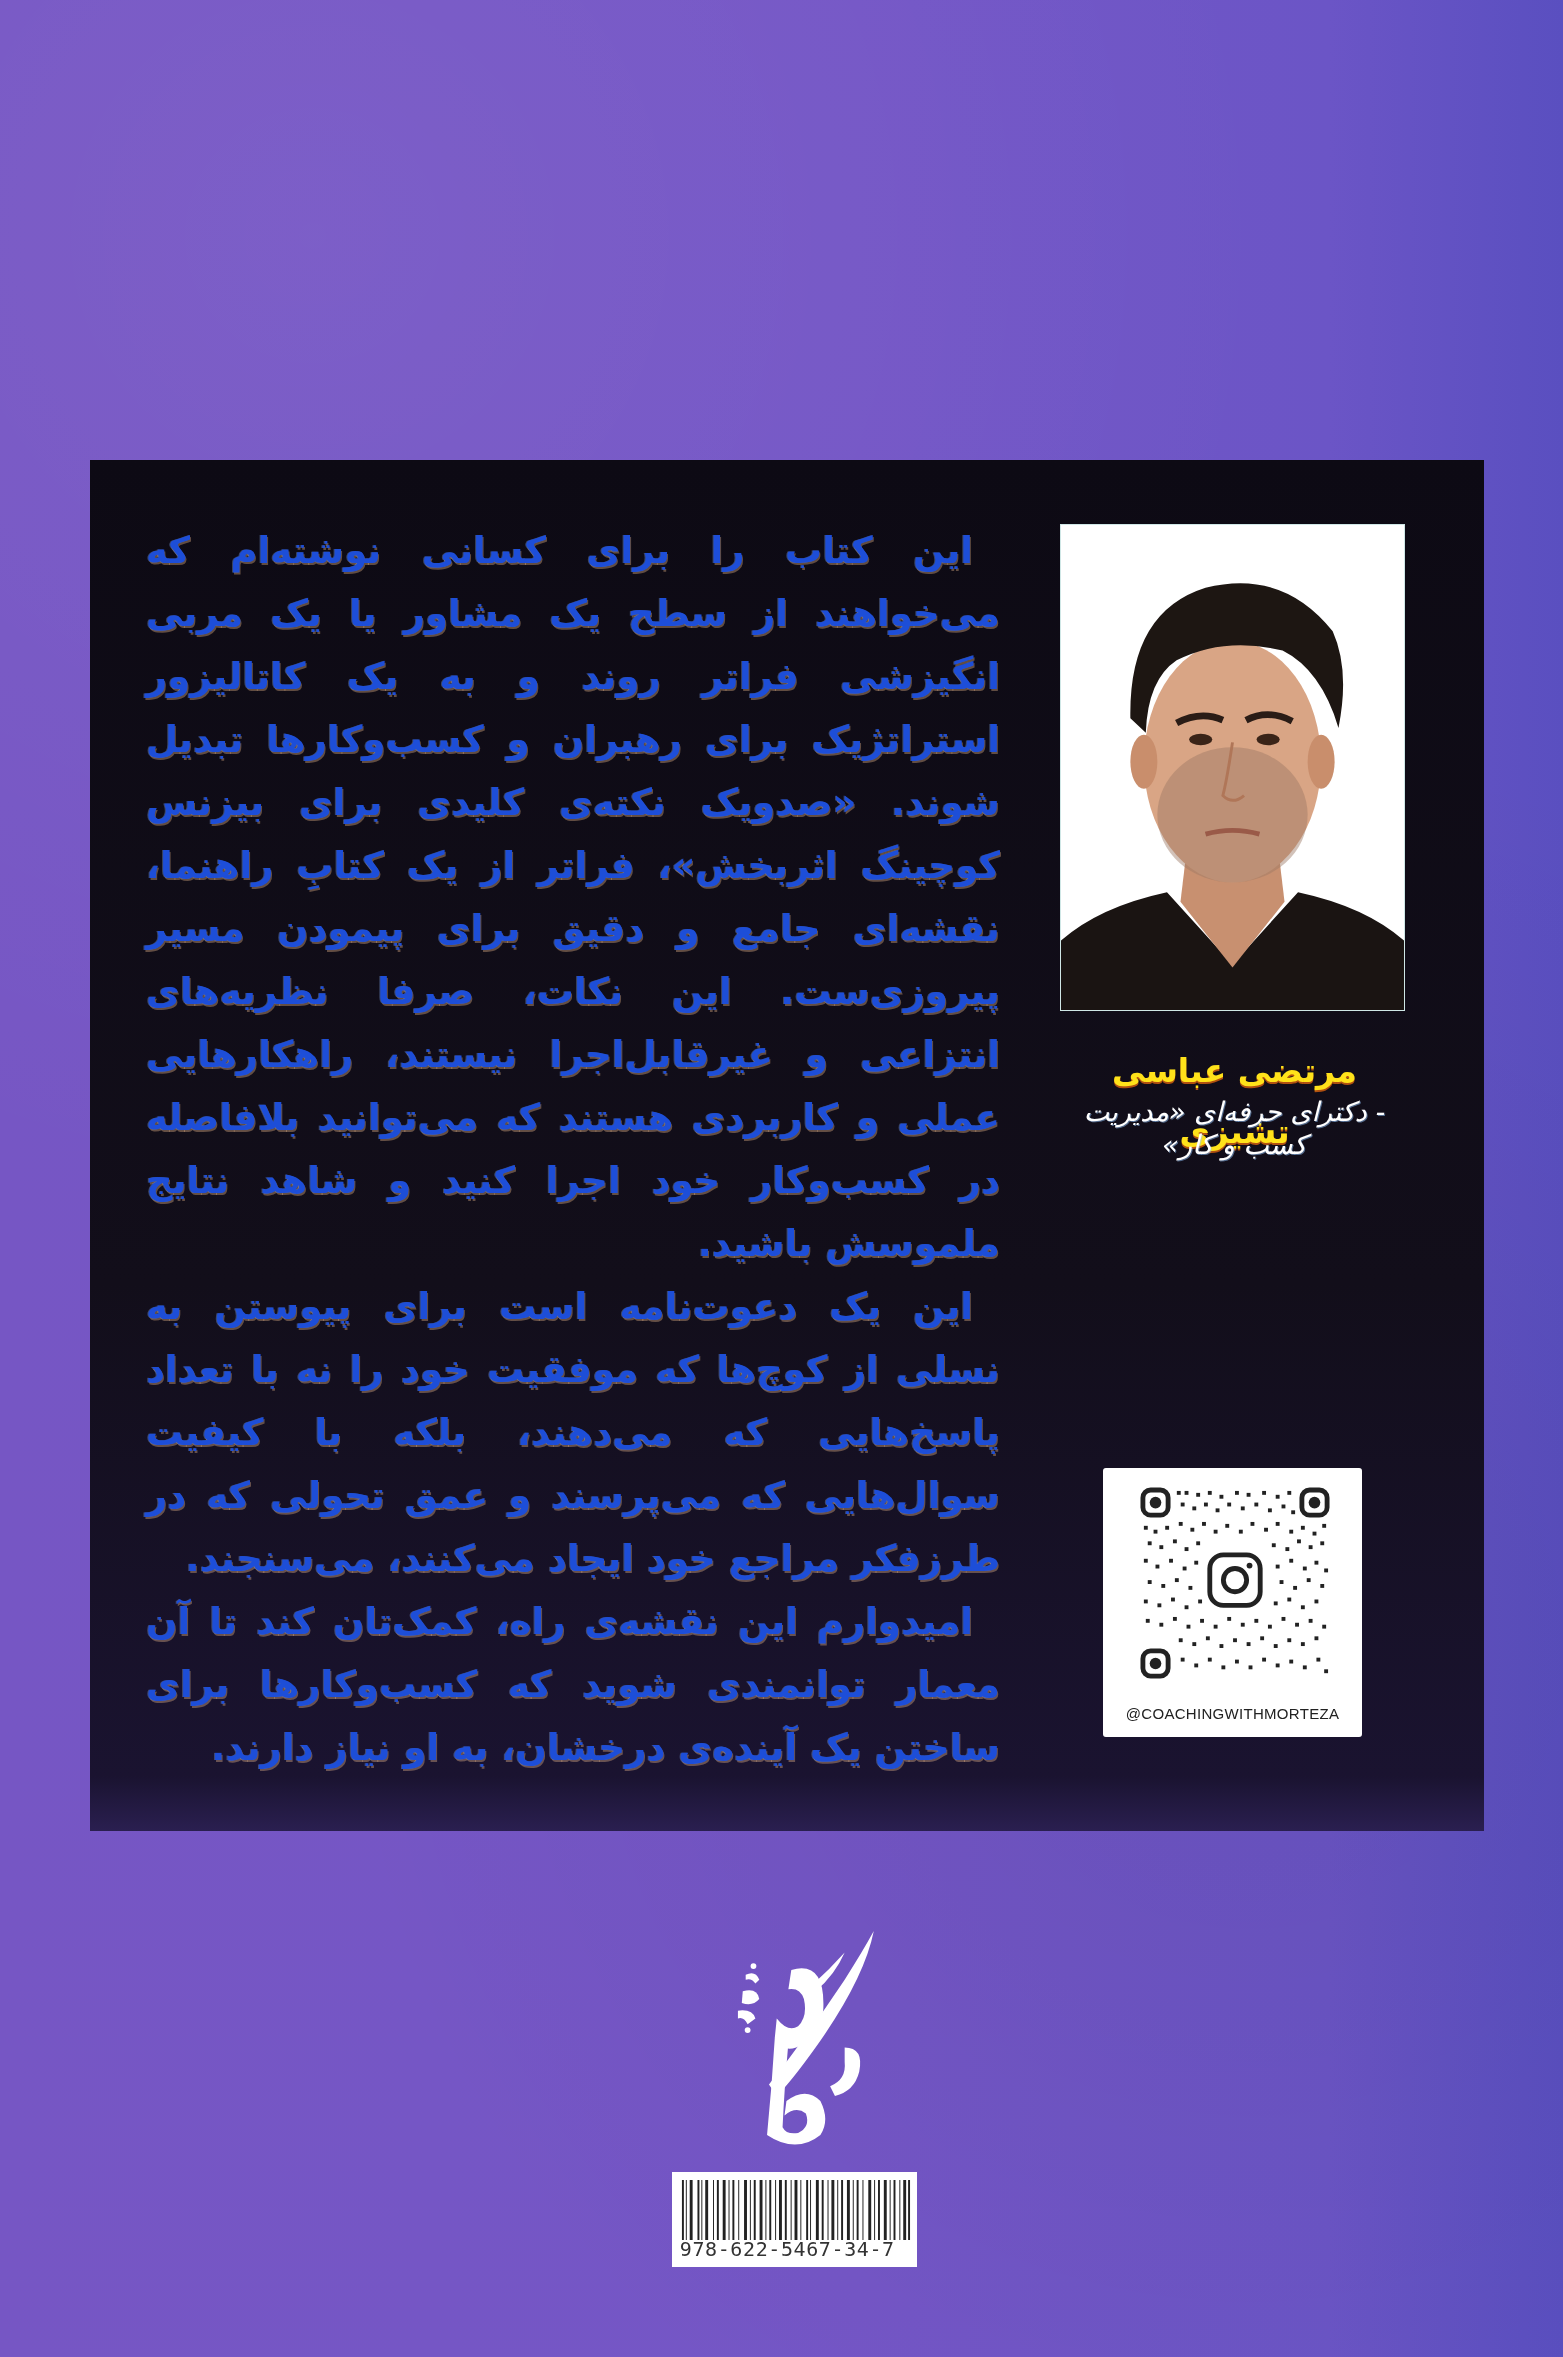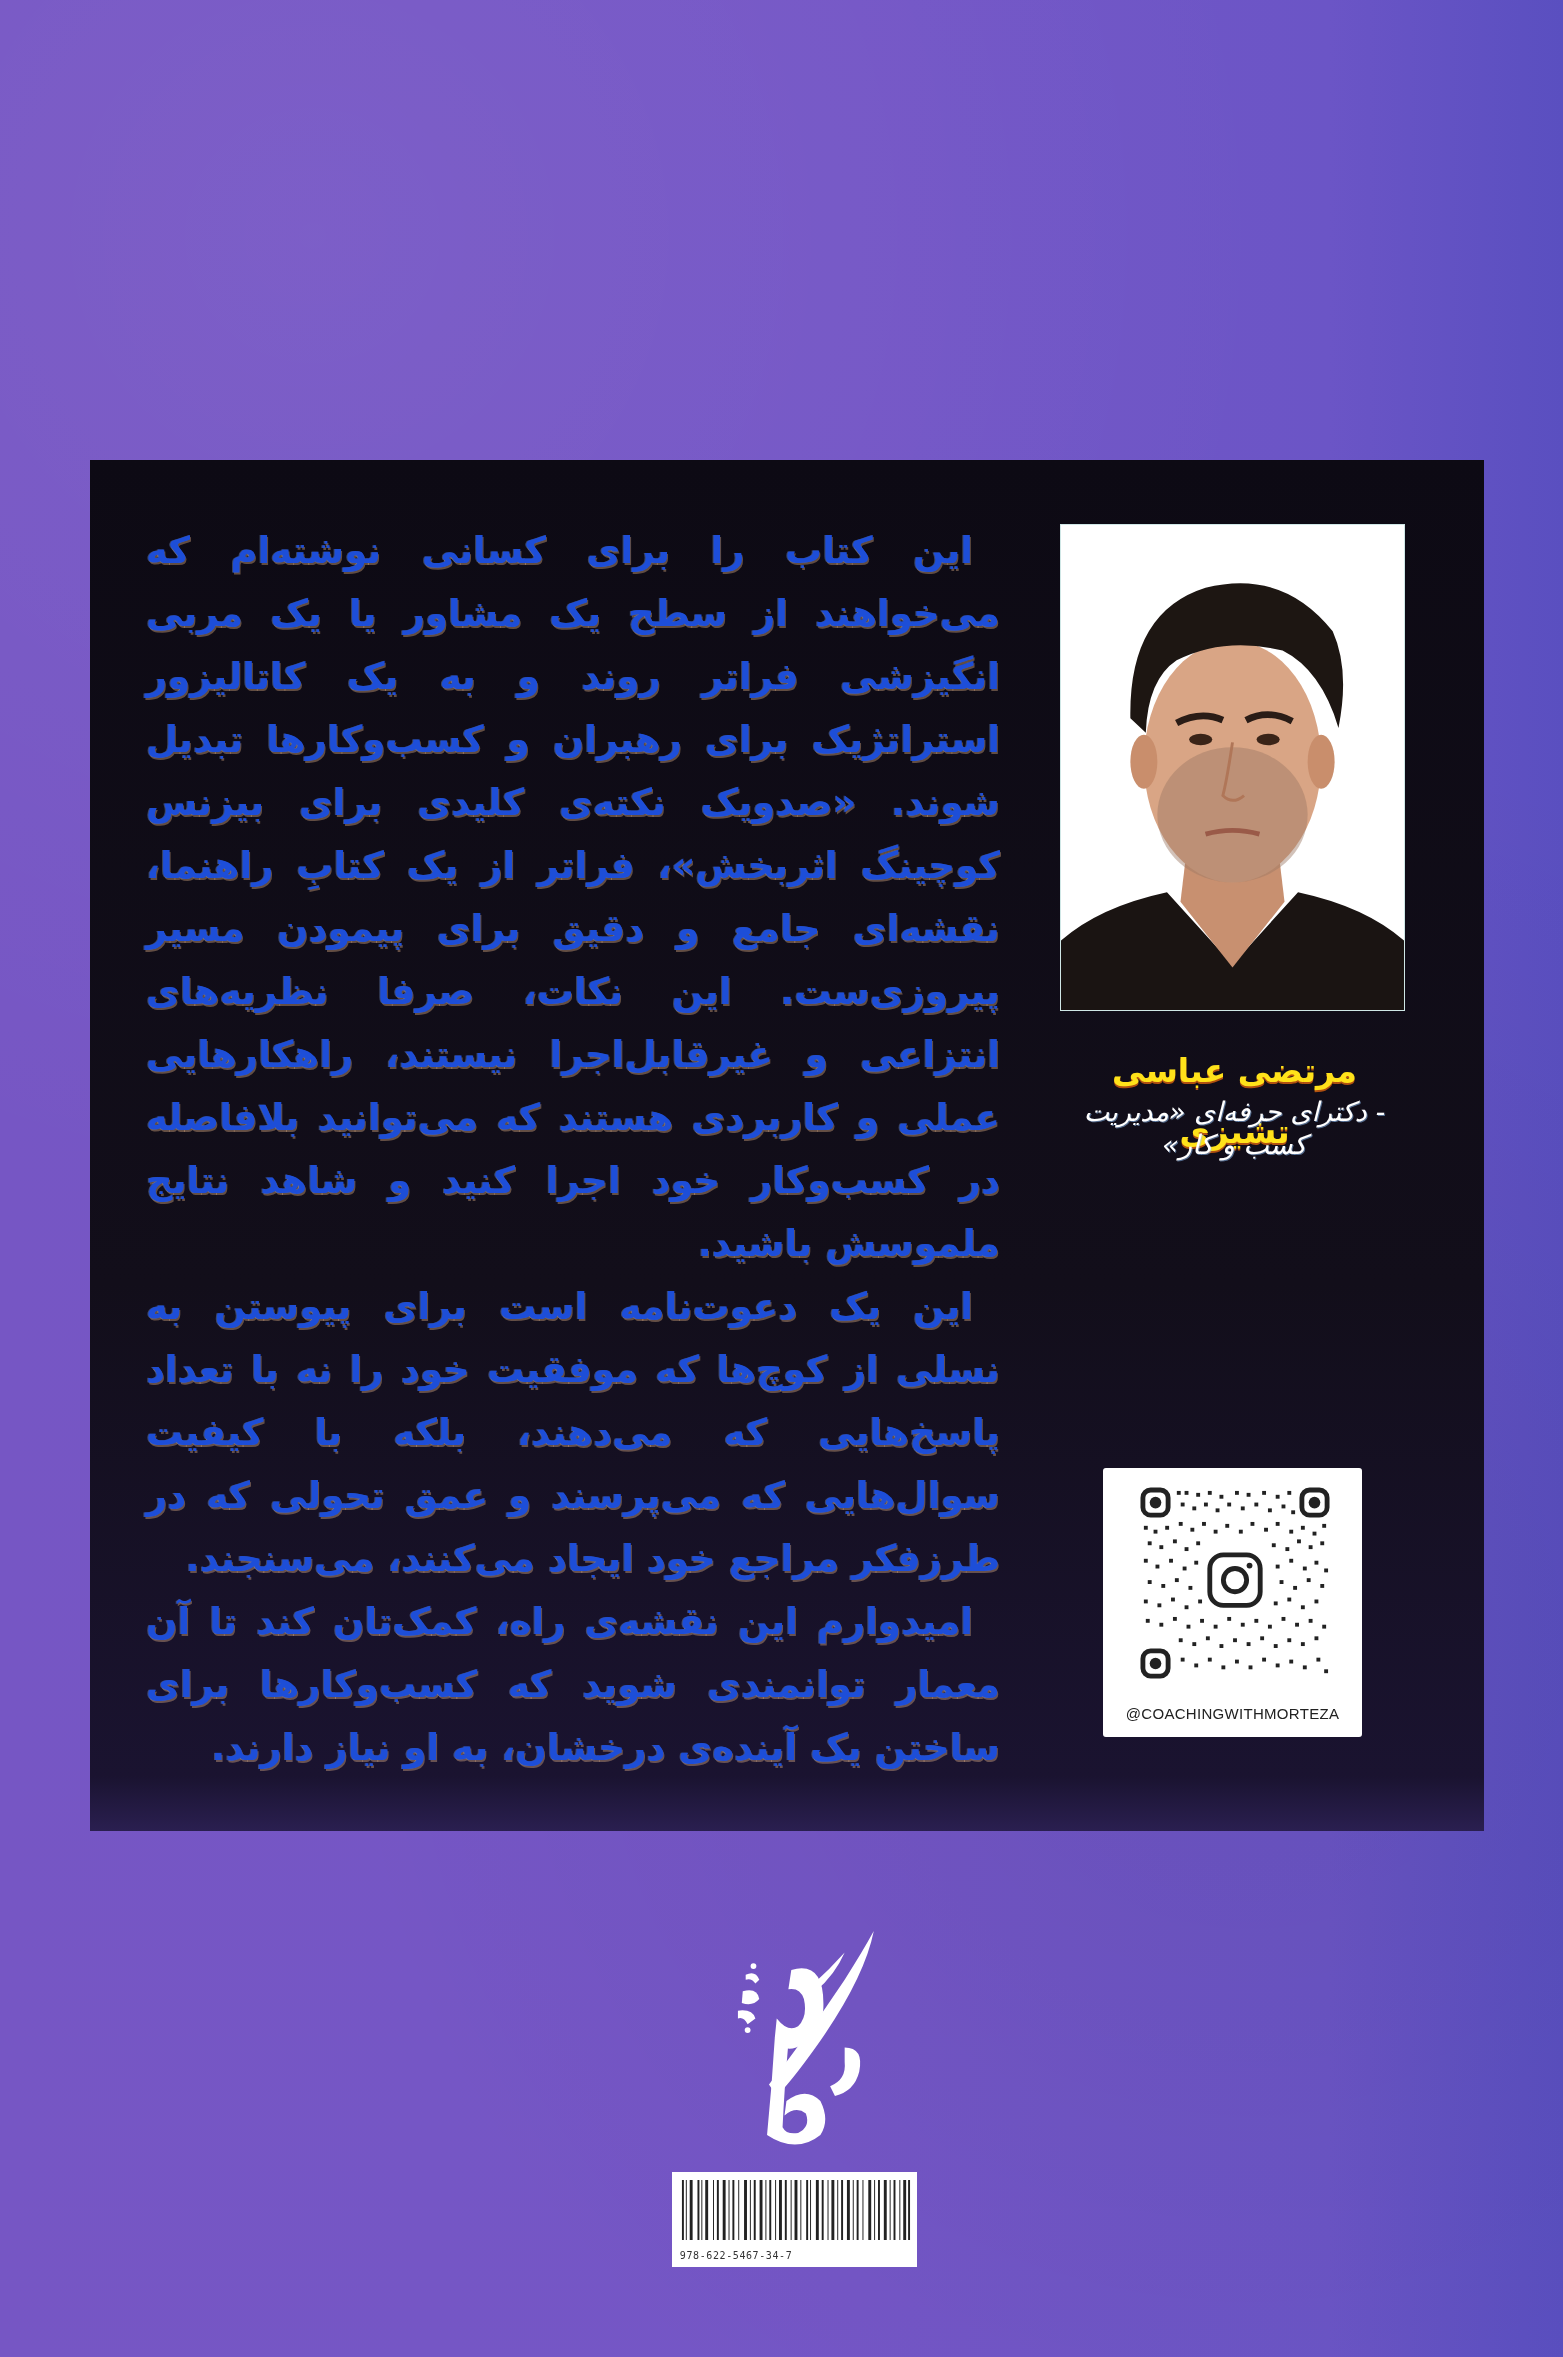--- a/index.html
+++ b/index.html
@@ -97,21 +97,21 @@
     position: absolute;
     left: 672px; top: 2172px;
     width: 245px; height: 95px;
     background: #ffffff;
   }
   .barcode svg { position: absolute; left: 7.8px; top: 7.8px; width: 231px; height: 60px; }
   .isbn {
     position: absolute;
     left: 7.8px; right: 3.9px; bottom: 5.8px;
     font-family: "DejaVu Sans Mono", monospace;
-    font-size: 10px;
+    font-size: 20px;
     color: #333;
     letter-spacing: 0.6px;
   }
 </style>
 </head>
 <body>
 
 <div class="noise"></div>
 
 <div class="panel"></div>

